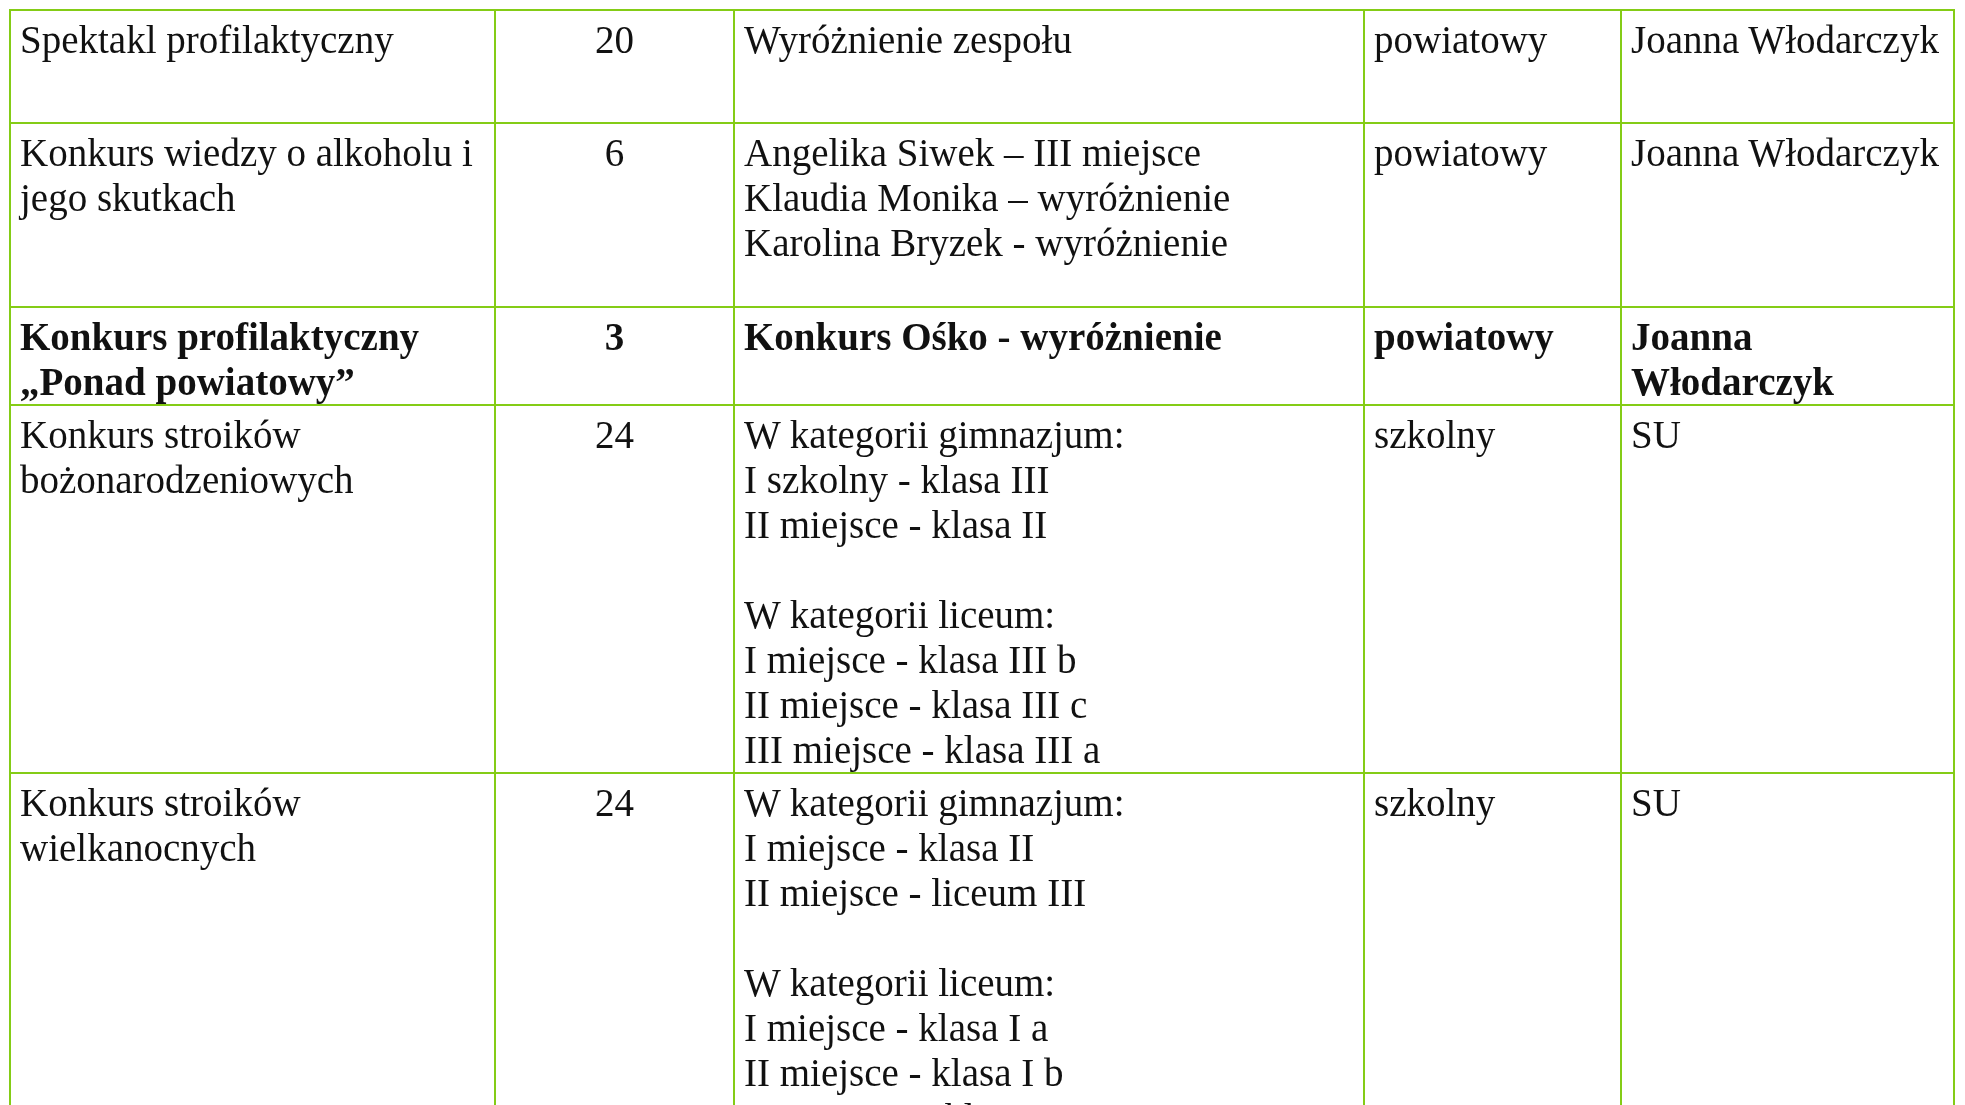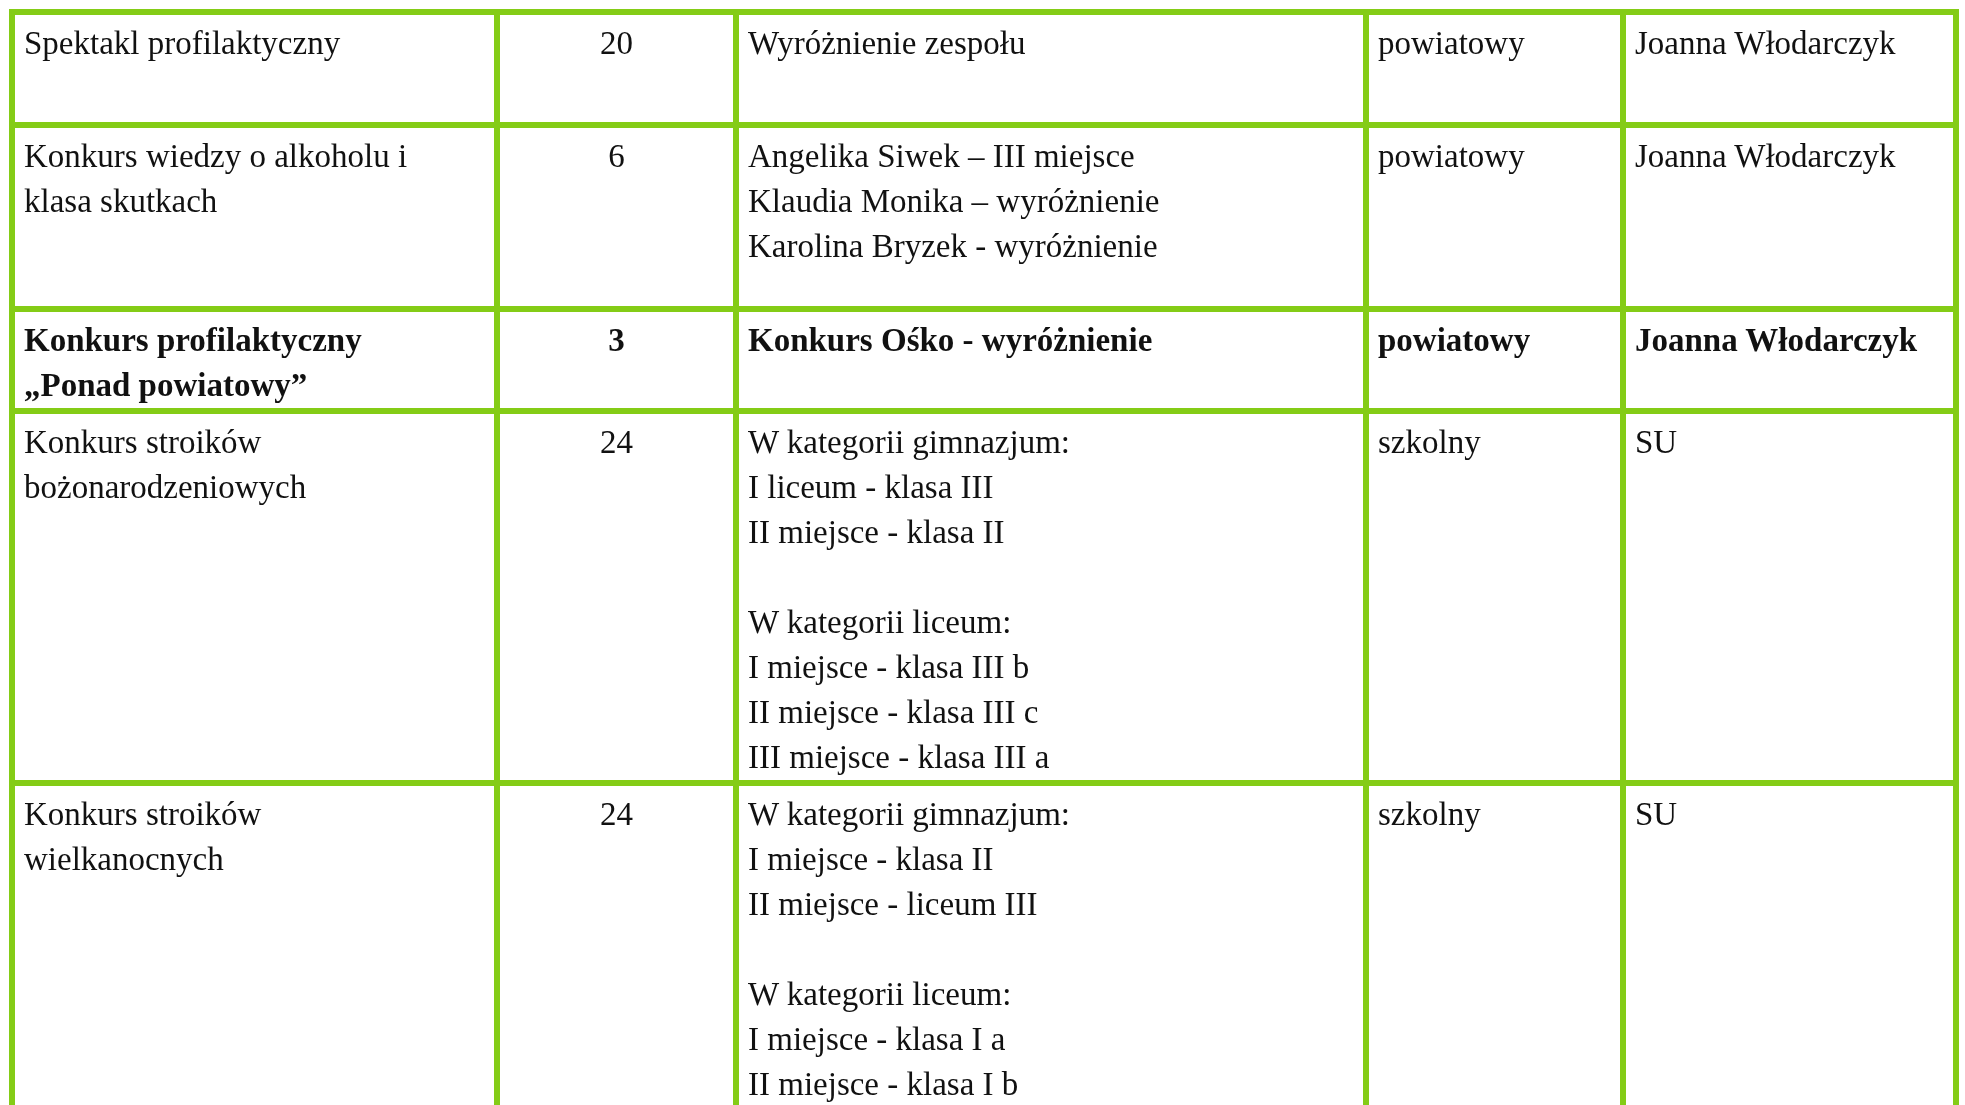--- a/index.html
+++ b/index.html
@@ -16,24 +16,24 @@
     color: #111111;
   }
   .doc-table {
     position: absolute;
     left: 9px;
     top: 9px;
     border-collapse: collapse;
     table-layout: fixed;
   }
   .doc-table td {
-    border: 6px solid #84cc16;
+    border: 2px solid #84cc16;
     vertical-align: top;
     padding: 6px 9px 0 9px;
-    font-size: 33px;
+    font-size: 39px;
     line-height: 45px;
     white-space: normal;
     box-sizing: border-box;
   }
   .doc-table td.center {
     text-align: center;
     margin-top: 34px;
   }
   .line {
     display: block;
@@ -71,21 +71,21 @@
       <td>
         <span class="line">Wyróżnienie zespołu</span>
       </td>
       <td>powiatowy</td>
       <td>Joanna Włodarczyk</td>
     </tr>
 
     <tr class="r2">
       <td>
         <span class="line">Konkurs wiedzy o alkoholu i</span>
-        <span class="line">klasa skutkach</span>
+        <span class="line">jego skutkach</span>
       </td>
       <td class="center">6</td>
       <td>
         <span class="line">Angelika Siwek – III miejsce</span>
         <span class="line">Klaudia Monika – wyróżnienie</span>
         <span class="line">Karolina Bryzek - wyróżnienie</span>
       </td>
       <td>powiatowy</td>
       <td>Joanna Włodarczyk</td>
     </tr>
@@ -104,21 +104,21 @@
     </tr>
 
     <tr class="r4">
       <td>
         <span class="line">Konkurs stroików</span>
         <span class="line">bożonarodzeniowych</span>
       </td>
       <td class="center">24</td>
       <td>
         <span class="line">W kategorii gimnazjum:</span>
-        <span class="line">I liceum - klasa III</span>
+        <span class="line">I szkolny - klasa III</span>
         <span class="line">II miejsce - klasa II</span>
         <span class="line"></span>
         <span class="line">W kategorii liceum:</span>
         <span class="line">I miejsce - klasa III b</span>
         <span class="line">II miejsce - klasa III c</span>
         <span class="line">III miejsce - klasa III a</span>
       </td>
       <td>szkolny</td>
       <td>SU</td>
     </tr>

